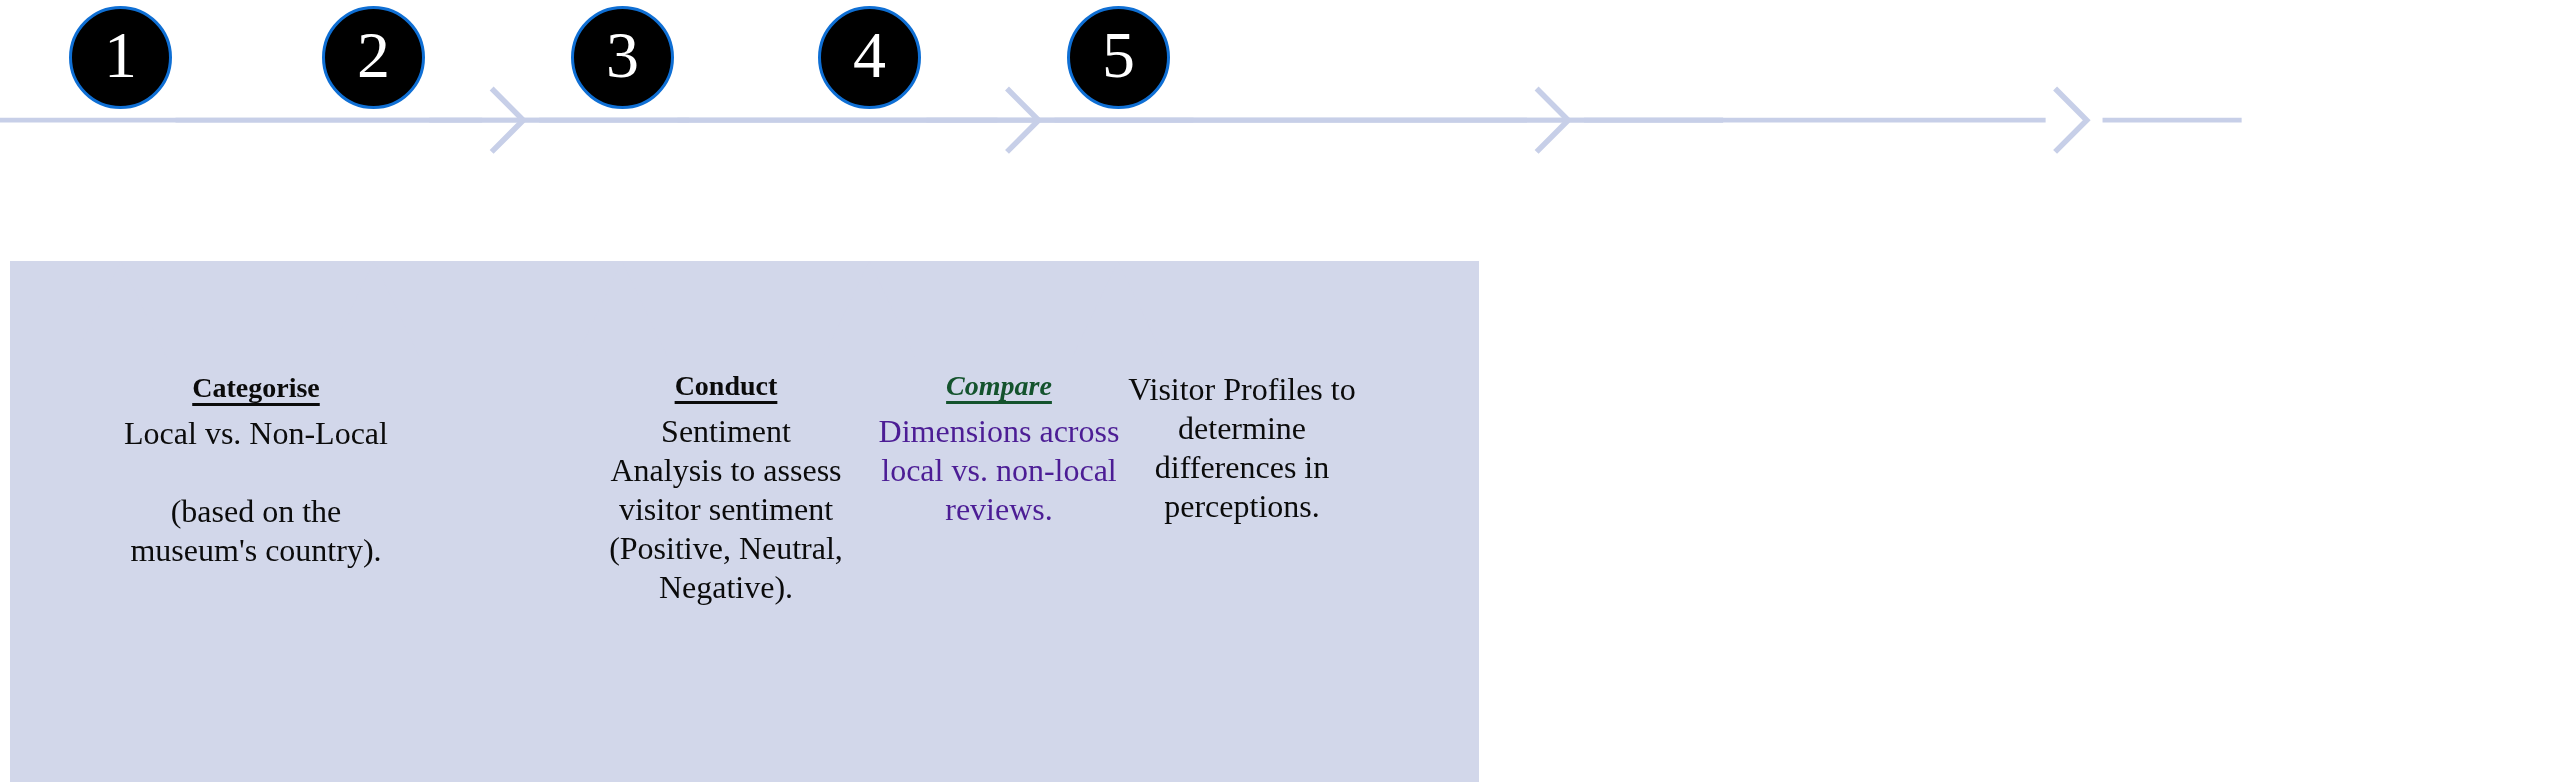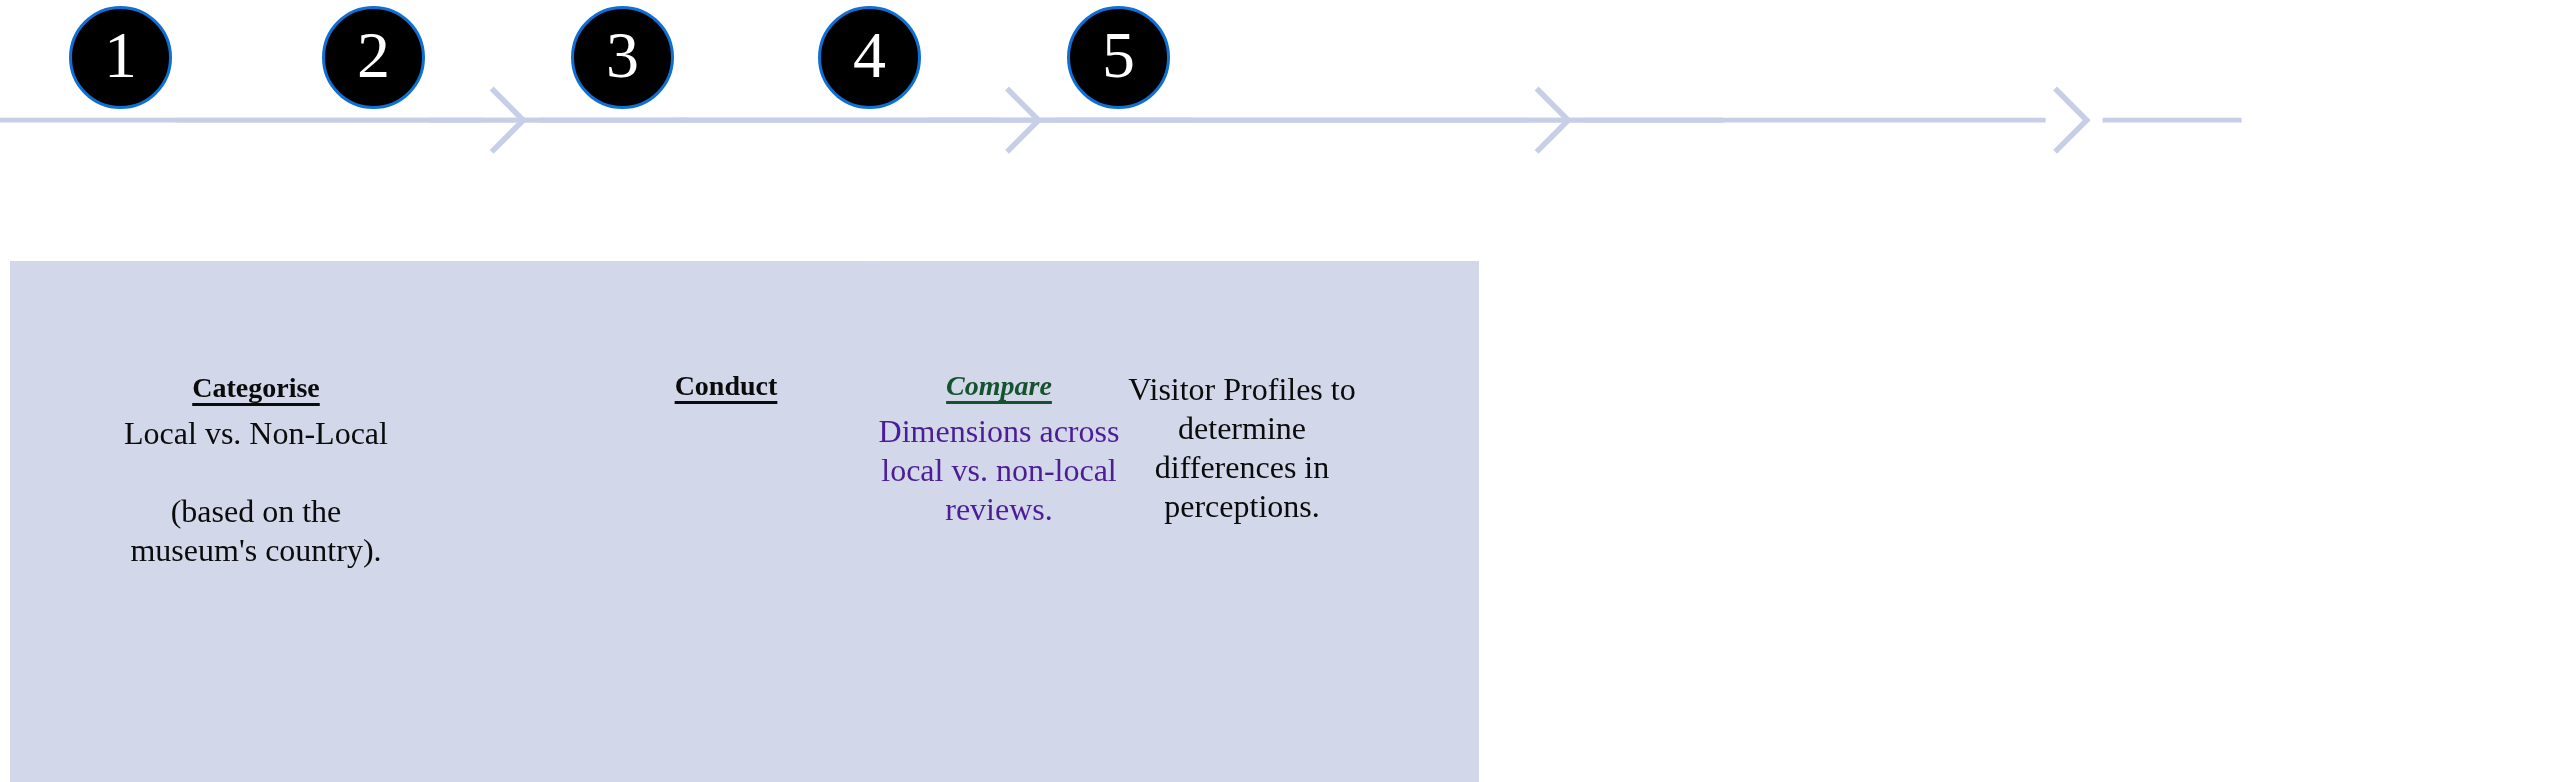--- a/index.html
+++ b/index.html
@@ -133,20 +133,21 @@
   </svg>
 
   <div class="step-circle" style="left: 571px; top: 5.5px; width: 103px; height: 103px; background: rgb(0, 0, 0); border-color: rgb(15, 111, 212);">
     <span class="step-number" style="color: rgb(255, 255, 255);">3</span>
   </div>
   <svg class="callout" style="left:512px; top:261px; width:484px; height:522px;" viewBox="0 0 612 660" preserveAspectRatio="none">
     <path d="M 0,122 L 81,122 L 139,0 L 197,122 L 612,122 L 612,660 L 0,660 Z" fill="#d2d7ea"></path>
   </svg>
   <div class="callout-text" style="left:484px; top:370px; width:484px;">
     <div class="callout-title" style="color: rgb(11, 11, 11);">Conduct</div>
+    <div class="callout-desc" style="color: rgb(11, 11, 11);"><b>Sentiment</b><br><b>Analysis</b><span> to assess</span><br><span>visitor sentiment</span><br><span>(Positive, Neutral,</span><br><span>Negative).</span></div>
   </div>
 
   <div class="step-circle" style="left: 818px; top: 5.5px; width: 103px; height: 103px; background: rgb(0, 0, 0); border-color: rgb(15, 111, 212);">
     <span class="step-number" style="color: rgb(255, 255, 255);">4</span>
   </div>
   <svg class="callout" style="left:757px; top:261px; width:484px; height:522px;" viewBox="0 0 612 660" preserveAspectRatio="none">
     <path d="M 0,122 L 84,122 L 142,0 L 200,122 L 612,122 L 612,660 L 0,660 Z" fill="#d2d7ea"></path>
   </svg>
   <div class="callout-text" style="left:757px; top:370px; width:484px;">
     <div class="callout-title" style="color: #14532d; font-style: italic;">Compare</div>

